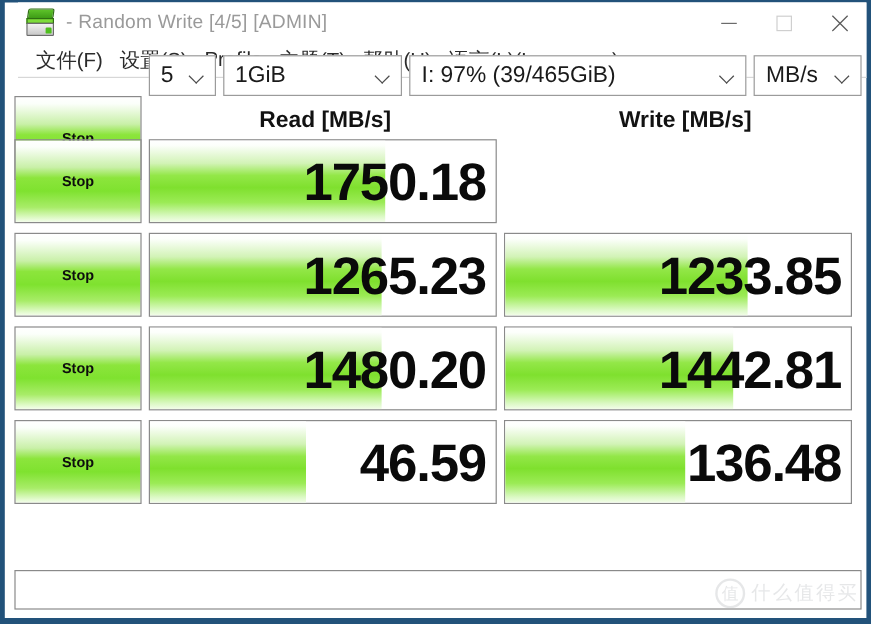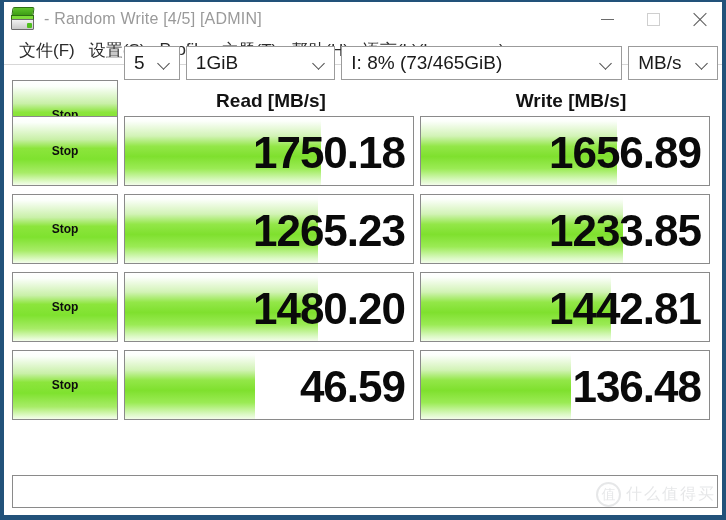--- a/index.html
+++ b/index.html
@@ -11,20 +11,21 @@
   }
 
   .window {
     position: relative;
     width: 726px; height: 520px;
     background: #ffffff;
     border-left: 4px solid #22527a;
     border-right: 4px solid #22527a;
     border-bottom: 5px solid #22527a;
     border-top: 2px solid #22527a;
+    padding-left: 11px;
   }
 
   
   .titlebar {
     position: relative;
     height: 34px;
     background: #ffffff;
     display: flex;
     align-items: center;
   }
@@ -291,21 +292,21 @@
       <span class="cval">5</span>
       <span class="chev"></span>
     </div>
 
     <div class="combo combo-size">
       <span class="cval">1GiB</span>
       <span class="chev"></span>
     </div>
 
     <div class="combo combo-drive">
-      <span class="cval">I: 8% (73/465GiB)</span>
+      <span class="cval">I: 97% (39/465GiB)</span>
       <span class="chev"></span>
     </div>
 
     <div class="combo combo-unit">
       <span class="cval">MB/s</span>
       <span class="chev"></span>
     </div>
   </div>
 
   <div class="stopbtn" style="position:absolute;left:8px;top:78px;width:106px;height:70px;">
@@ -320,24 +321,20 @@
     </div>
 
     <div class="row">
       <div class="stopbtn">
         <span>Stop</span>
       </div>
       <div class="bar">
         <div class="fill" style="width: 68%;"></div>
         <div class="val">1750.18</div>
       </div>
-      <div class="bar">
-        <div class="fill" style="width: 68%;"></div>
-        <div class="val">1656.89</div>
-      </div>
     </div>
 
     <div class="row">
       <div class="stopbtn">
         <span>Stop</span>
       </div>
       <div class="bar">
         <div class="fill" style="width: 67%;"></div>
         <div class="val">1265.23</div>
       </div>

